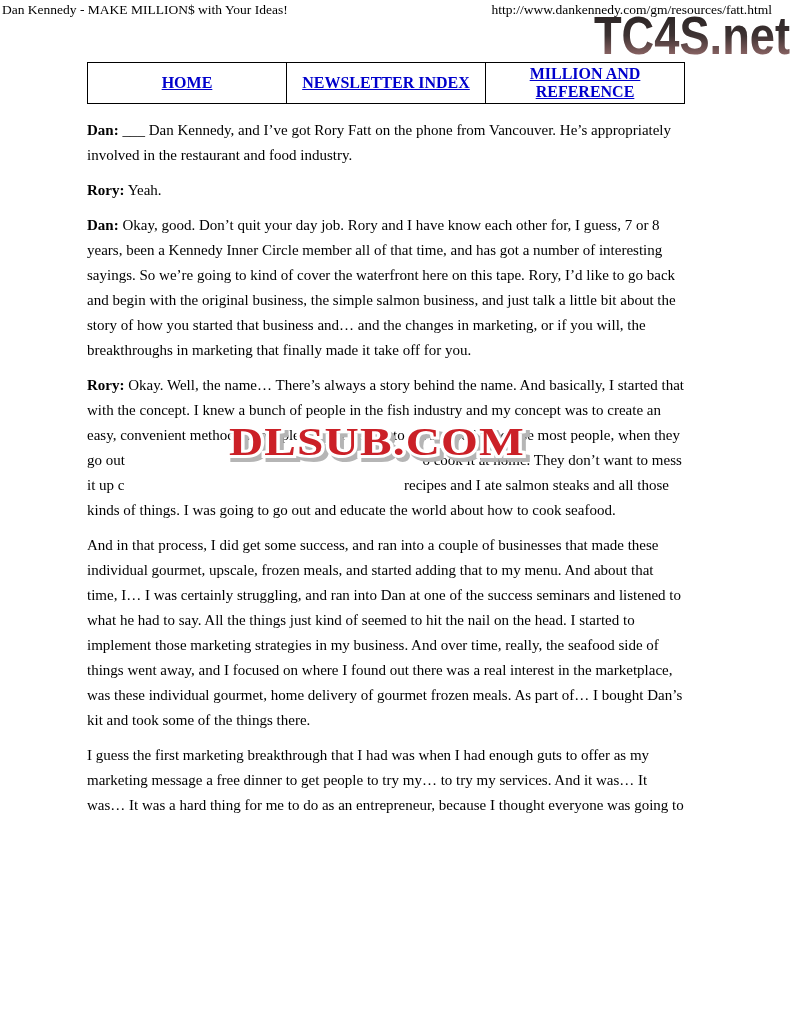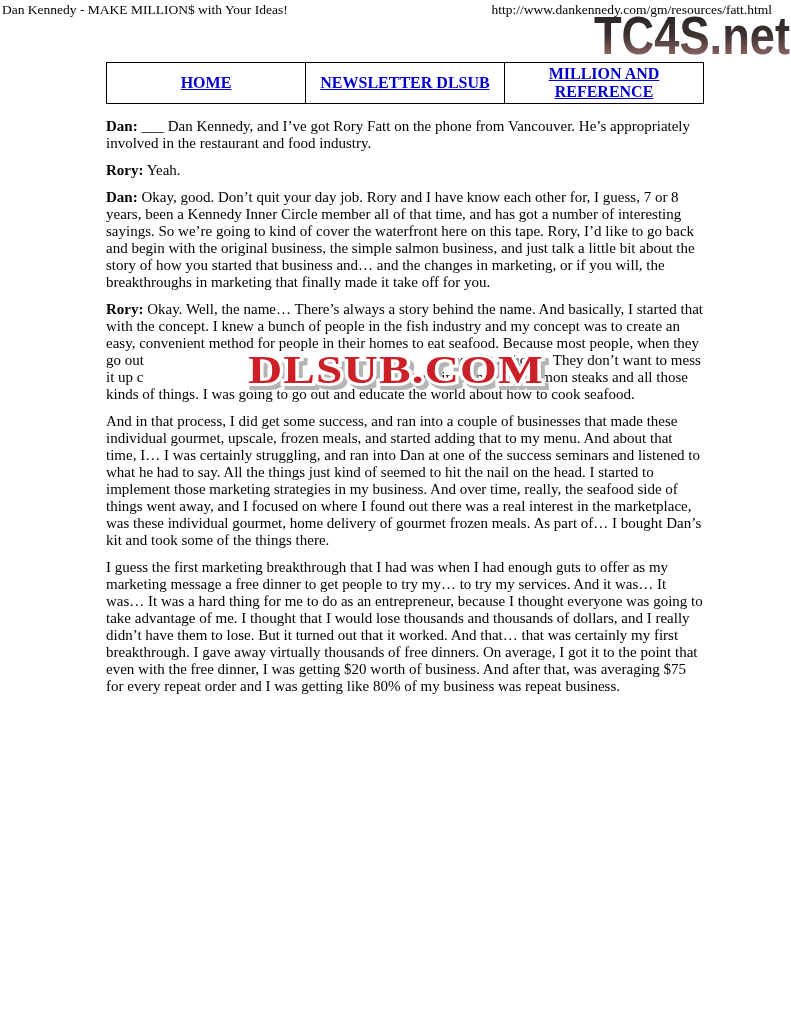--- a/index.html
+++ b/index.html
@@ -13,40 +13,40 @@
   .hdr-right{right:19px;top:2px;}
   .ftr-left{left:1px;top:1006px;}
   .ftr-right{right:3px;top:1008px;}
 
   
   .tc4s{position:absolute;left:591px;top:9px;}
   
   .traders{position:absolute;left:477px;top:972px;}
 
   
-  .main{position:absolute;left:106px;top:62px;width:598px;}
+  .main{position:absolute;left:87px;top:62px;width:598px;}
 
   table.nav{
     width:598px;border-collapse:collapse;table-layout:fixed;
     margin:0 0 14px 0;
   }
   table.nav, table.nav td{border:1.5px solid #000;}
   table.nav td{
     width:33.33%;height:38px;text-align:center;vertical-align:middle;
     padding:1px 4px;line-height:1.12;
   }
   a.navlink{
     color:#0000cc;font-weight:bold;font-size:16px;text-decoration:underline;
     font-family:"Liberation Serif", serif;
   }
   h1.title{
     font-size:23px;font-weight:normal;text-align:center;margin:0 0 17px 0;
     letter-spacing:0.2px;
   }
-  .para{font-size:15px;line-height:17px;margin:10px 0;}
+  .para{font-size:15px;line-height:25px;margin:10px 0;}
   .para .spk{font-weight:bold;}
   .rel{position:relative;}
   .gap{display:inline-block;height:1px;}
   .gap1{width:290px;}
   .gap2{width:272px;}
   .dlsub{position:absolute;left:126px;top:42px;pointer-events:none;}
 </style>
 </head>
 <body>
 
@@ -69,21 +69,21 @@
 
   <div class="main">
 
     <table class="nav">
       <tbody>
           <tr>
         <td>
           <a href="#" class="navlink">HOME</a>
         </td>
         <td>
-          <a href="#" class="navlink">NEWSLETTER DLSUB</a>
+          <a href="#" class="navlink">NEWSLETTER INDEX</a>
         </td>
         <td>
           <a href="#" class="navlink">MILLION AND REFERENCE</a>
         </td>
       </tr>
     </tbody>
       </table>
 
 
     <p class="para"><b class="spk">Dan:</b>

